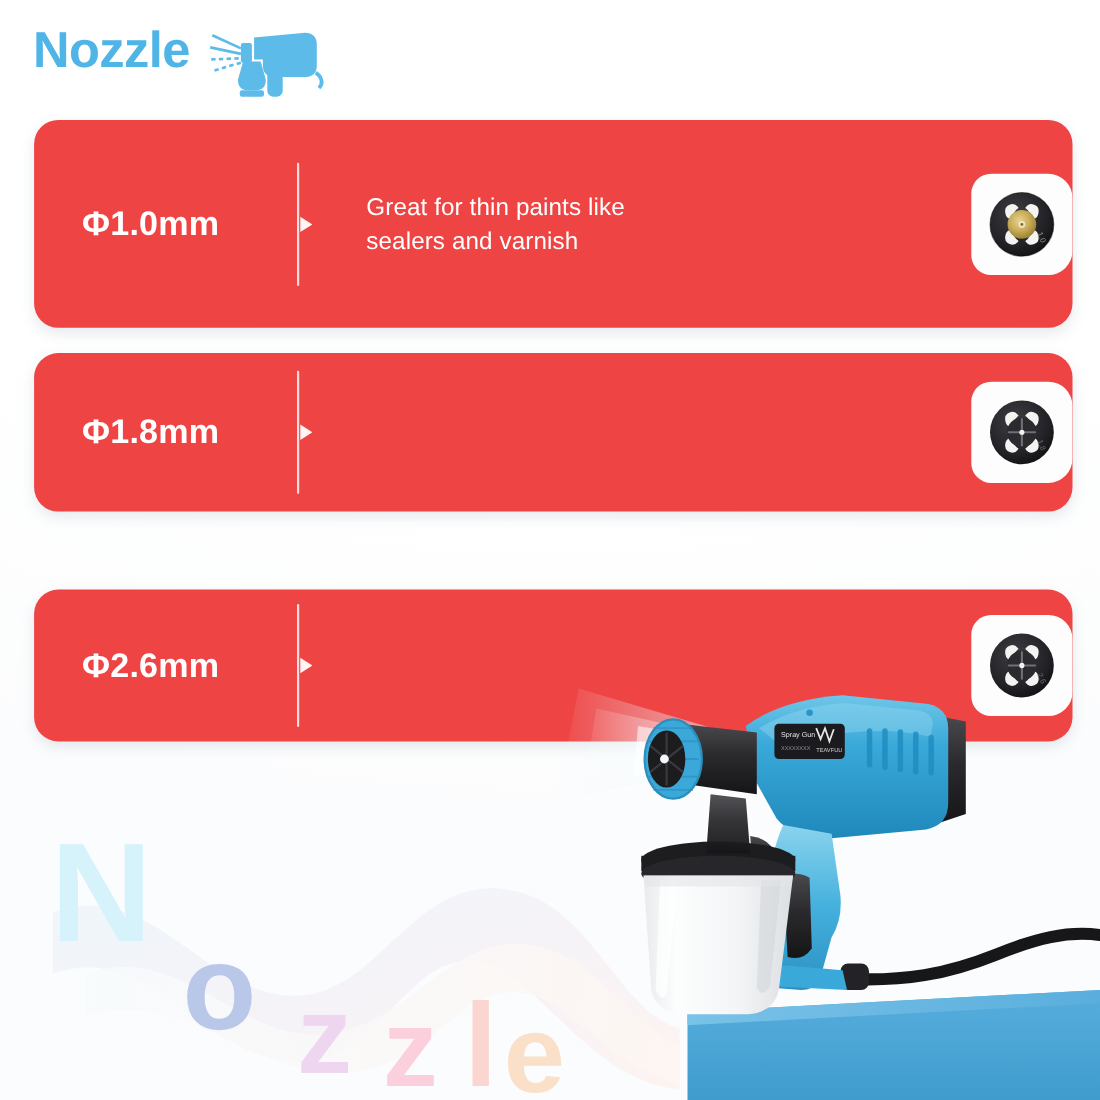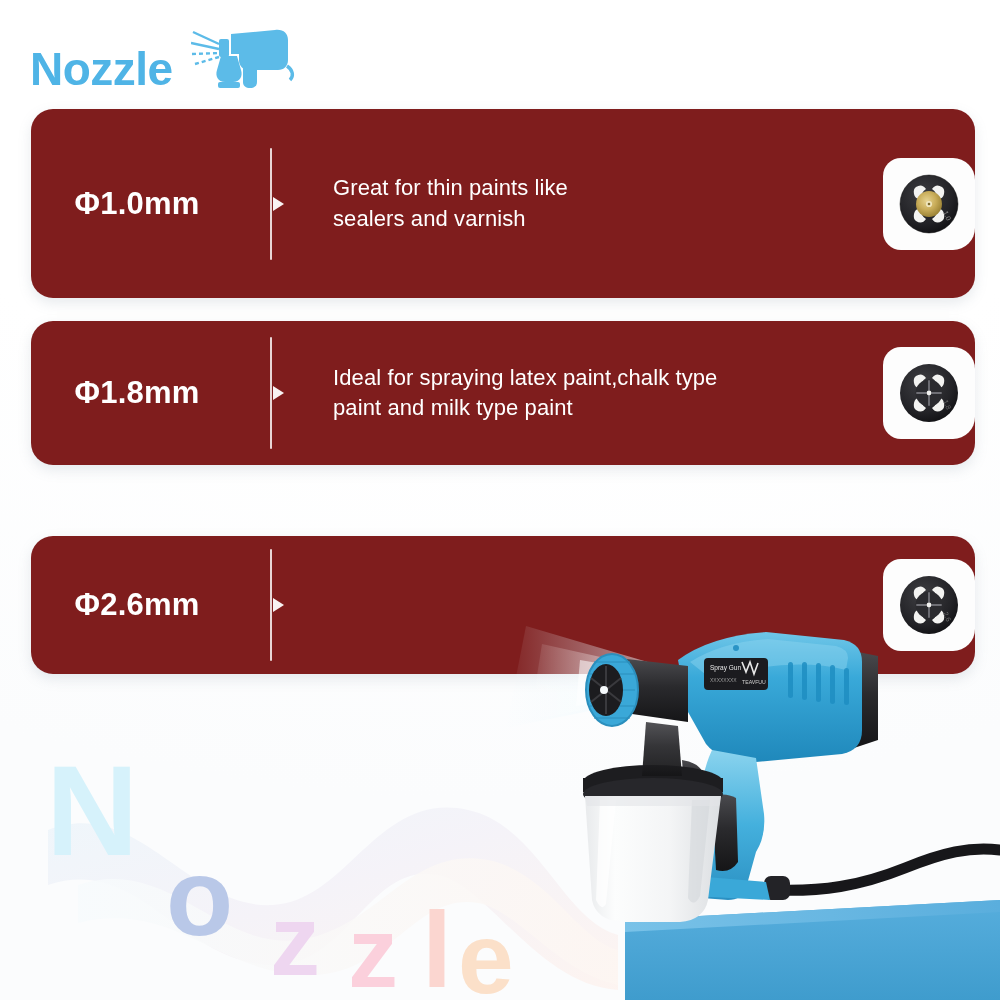--- a/index.html
+++ b/index.html
@@ -19,39 +19,39 @@
     position: absolute; inset: 0;
     background:
       radial-gradient(120% 80% at 50% 0%, #ffffff 55%, #fbfcfd 100%),
       #fdfdfd;
   }
 
   
   .header {
     position: absolute;
     left: 30px; top: 22px;
-    display: flex; align-items: flex-end; gap: 18px;
+    display: flex; align-items: flex-start; gap: 18px;
     z-index: 20;
   }
   .header-title {
     font-size: 46px;
     font-weight: bold;
     color: #4fb4e6;
     letter-spacing: -0.5px;
     line-height: 1;
     font-family: "Liberation Sans", sans-serif;
   }
   .header-icon { width: 104px; height: 66px; display: block; margin-top: 4px; }
 
   
   .card {
     position: absolute;
     left: 31px;
     width: 944px;
-    background: #7f1d1d;
+    background: #ef4444;
     border-radius: 22px;
     box-shadow: 0 5px 13px rgba(120,140,155,0.18);
     overflow: hidden;
   }
   .card-1 { top: 109px;  height: 189px; }
   .card-2 { top: 321px;  height: 144px; }
   .card-3 { top: 536px;  height: 138px; }
 
   .card-inner {
     position: absolute; inset: 0;
@@ -247,22 +247,20 @@
     </div>
   </div>
 
   <div class="card card-2">
     <div class="card-inner">
       <div class="size-label">Φ1.8mm</div>
       <div class="divider-wrap">
         <div class="divider-line"></div>
         <div class="divider-arrow"></div>
       </div>
-      <div class="desc">Ideal for spraying latex paint,chalk type
-paint and milk type paint</div>
     </div>
     <div class="nozzle-badge">
       <span class="nozzle-svg">
         <svg viewBox="0 0 72 72" width="72" height="72" xmlns="http://www.w3.org/2000/svg">
           <defs>
             <radialGradient id="ringShade2" cx="40%" cy="33%" r="72%">
               <stop offset="0%" stop-color="#3e3e42"></stop>
               <stop offset="70%" stop-color="#232327"></stop>
               <stop offset="100%" stop-color="#101013"></stop>
             </radialGradient>

